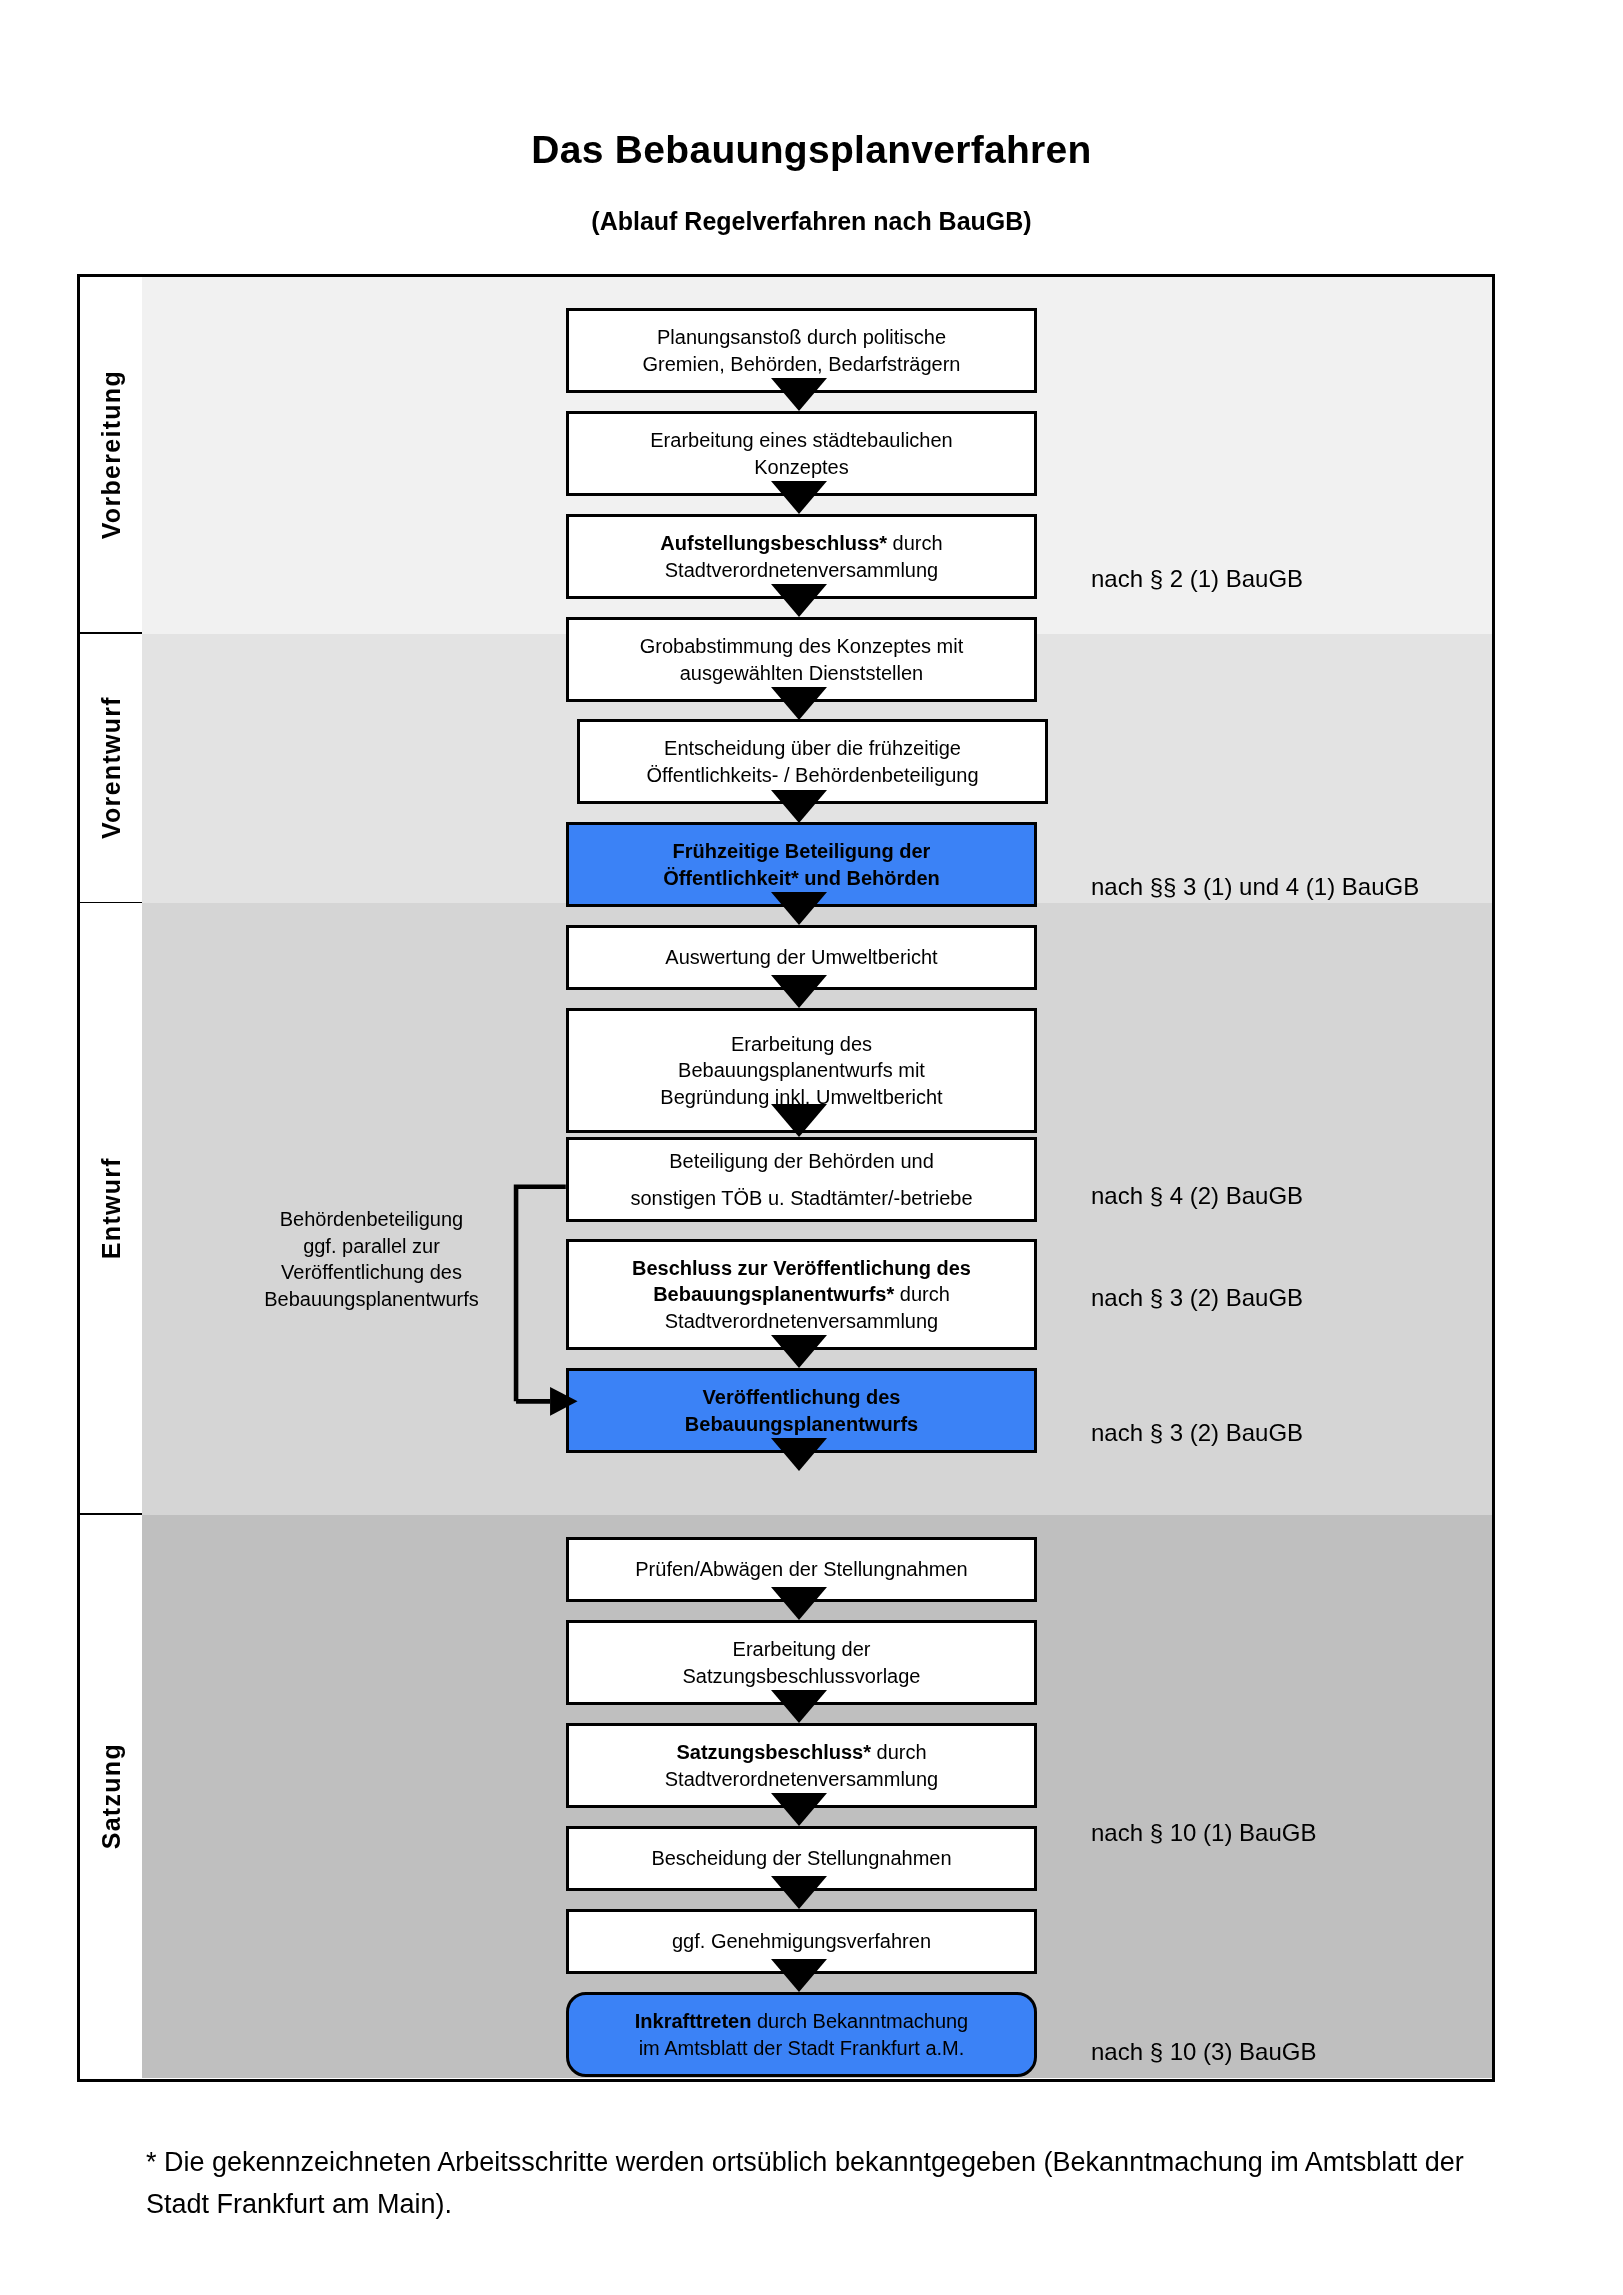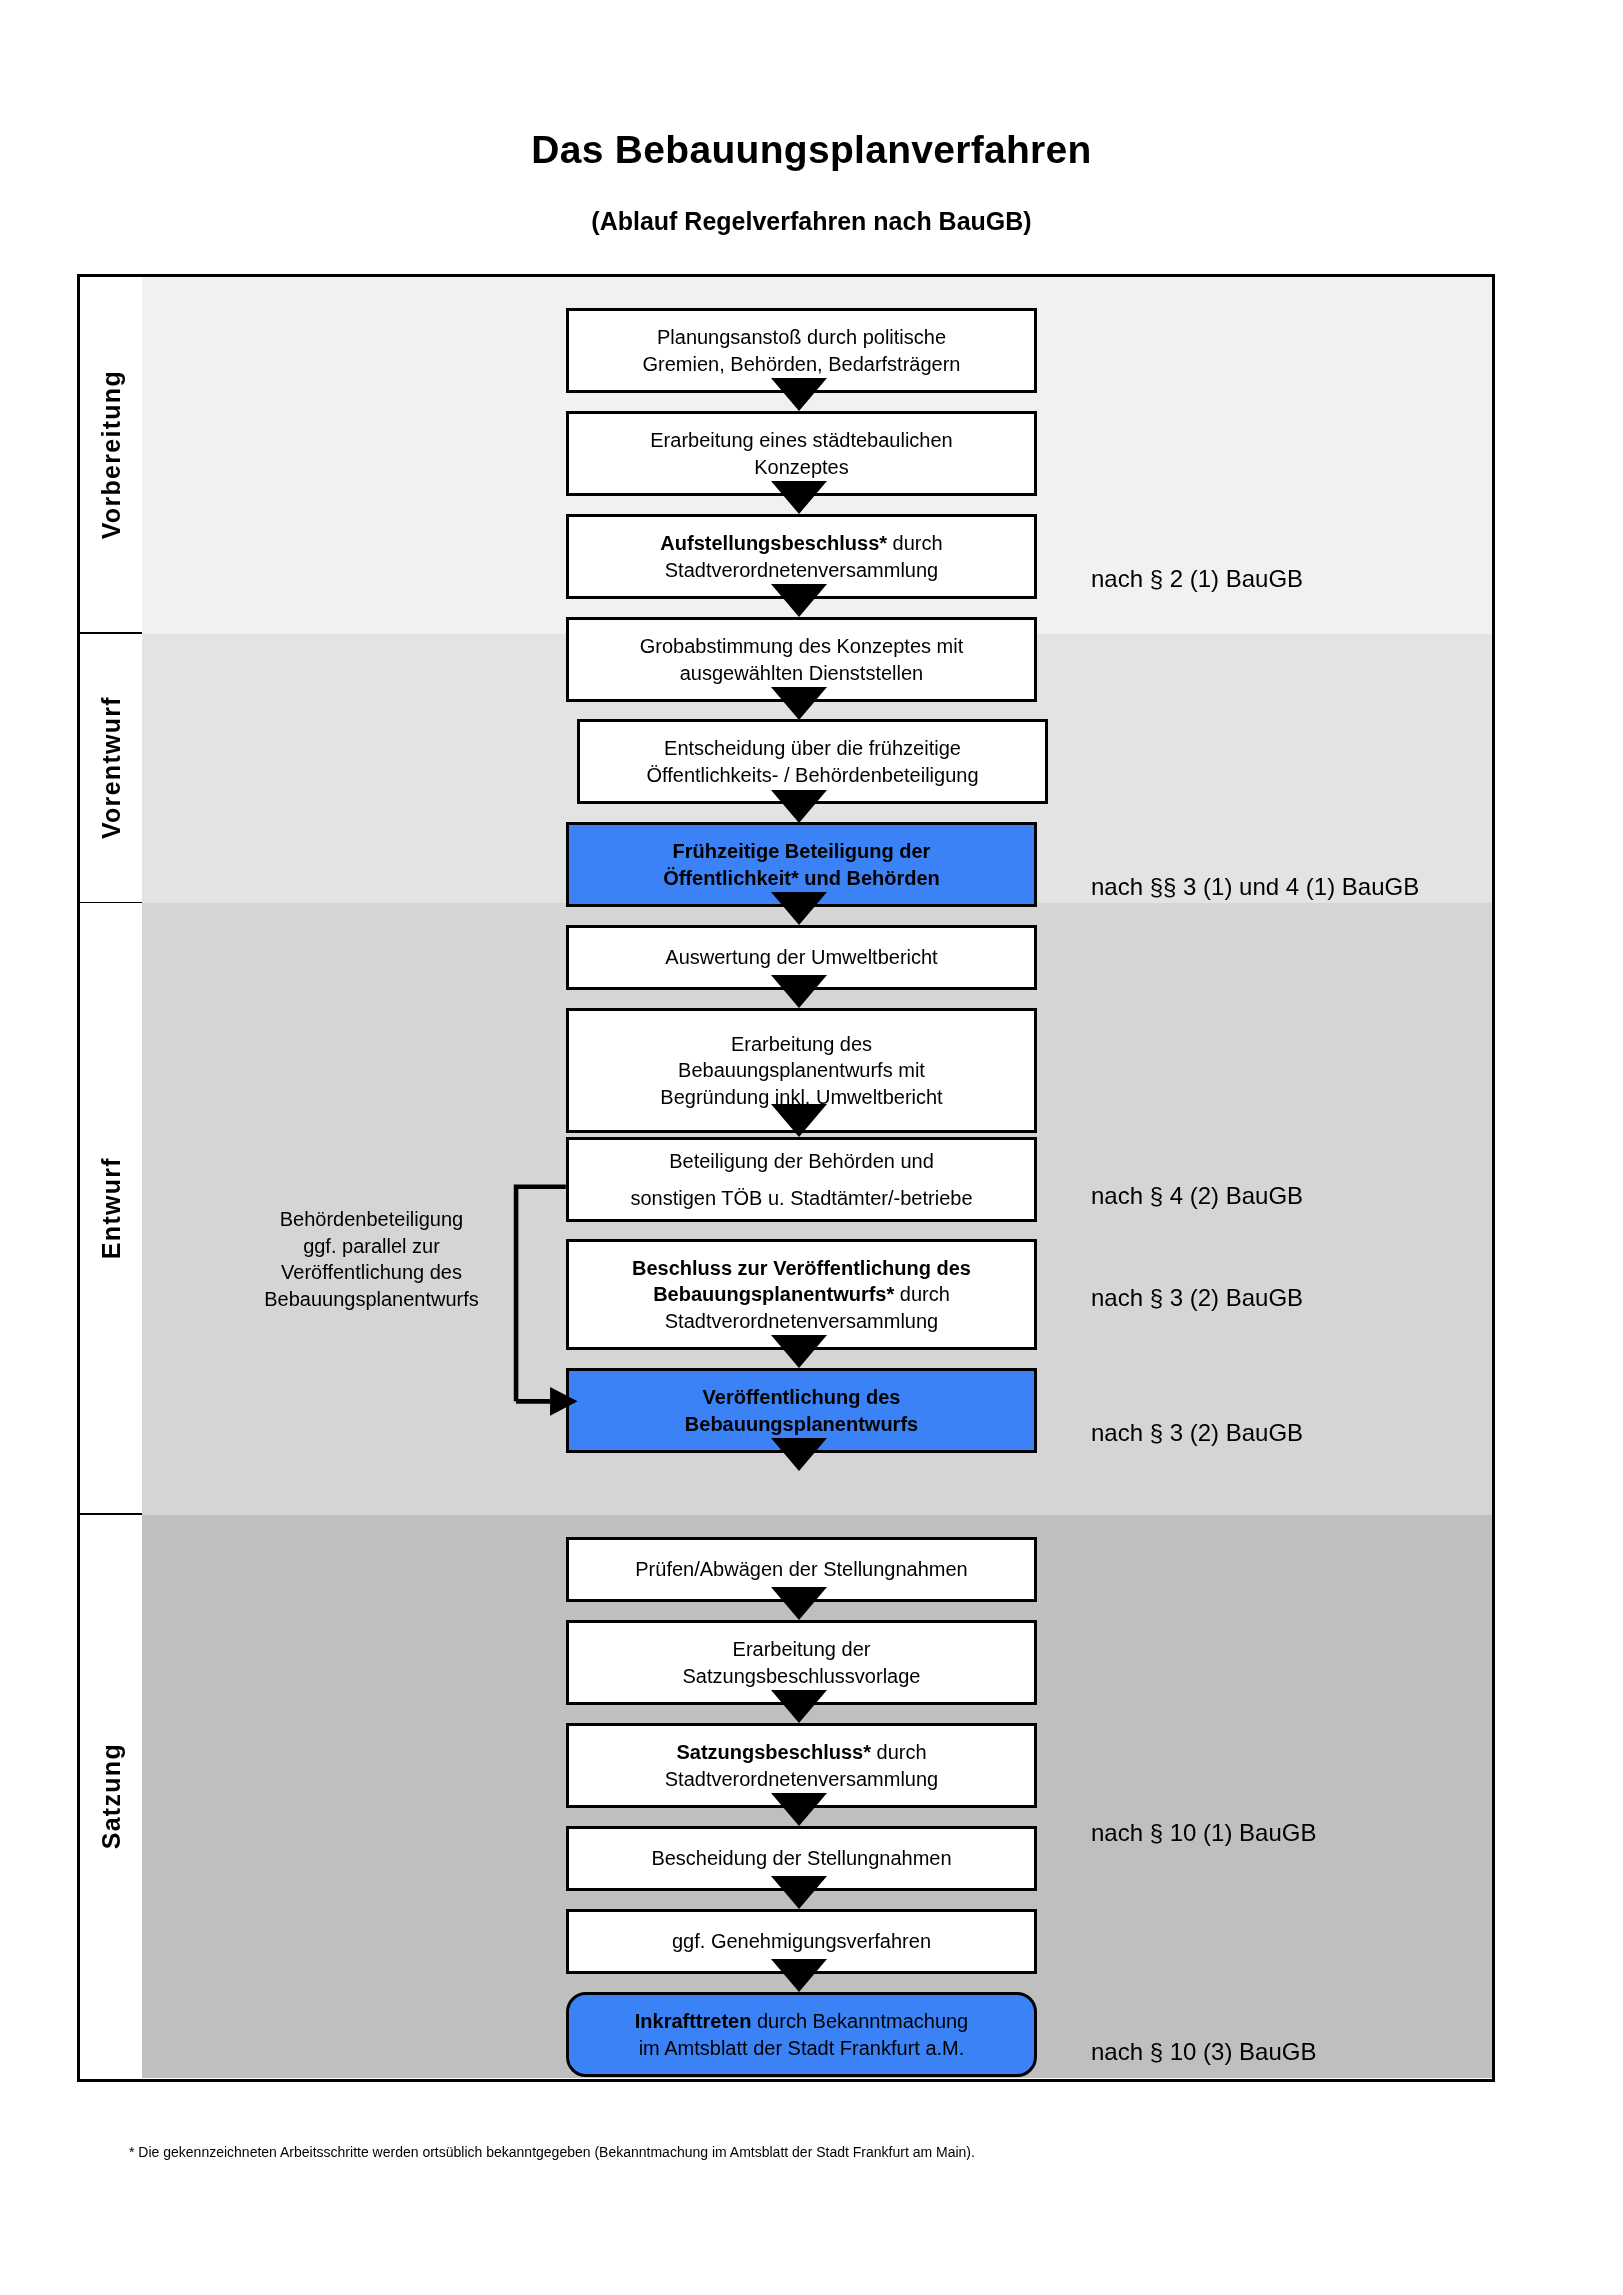--- a/index.html
+++ b/index.html
@@ -130,23 +130,23 @@
     position: absolute;
     left: 0; top: 0;
     width: 1414px; height: 1803px;
     z-index: 7;
     pointer-events: none;
   }
 
   
   #footnote {
     position: absolute;
-    left: 129px; top: 2142px;
+    left: 146px; top: 2142px;
     width: 1348px;
-    font-size: 14px;
+    font-size: 27px;
     line-height: 1.55;
   }
 </style>
 </head>
 <body>
 
 <div id="title-main">Das Bebauungsplanverfahren</div>
 <div id="title-sub">(Ablauf Regelverfahren nach BauGB)</div>
 
 <div id="frame">

